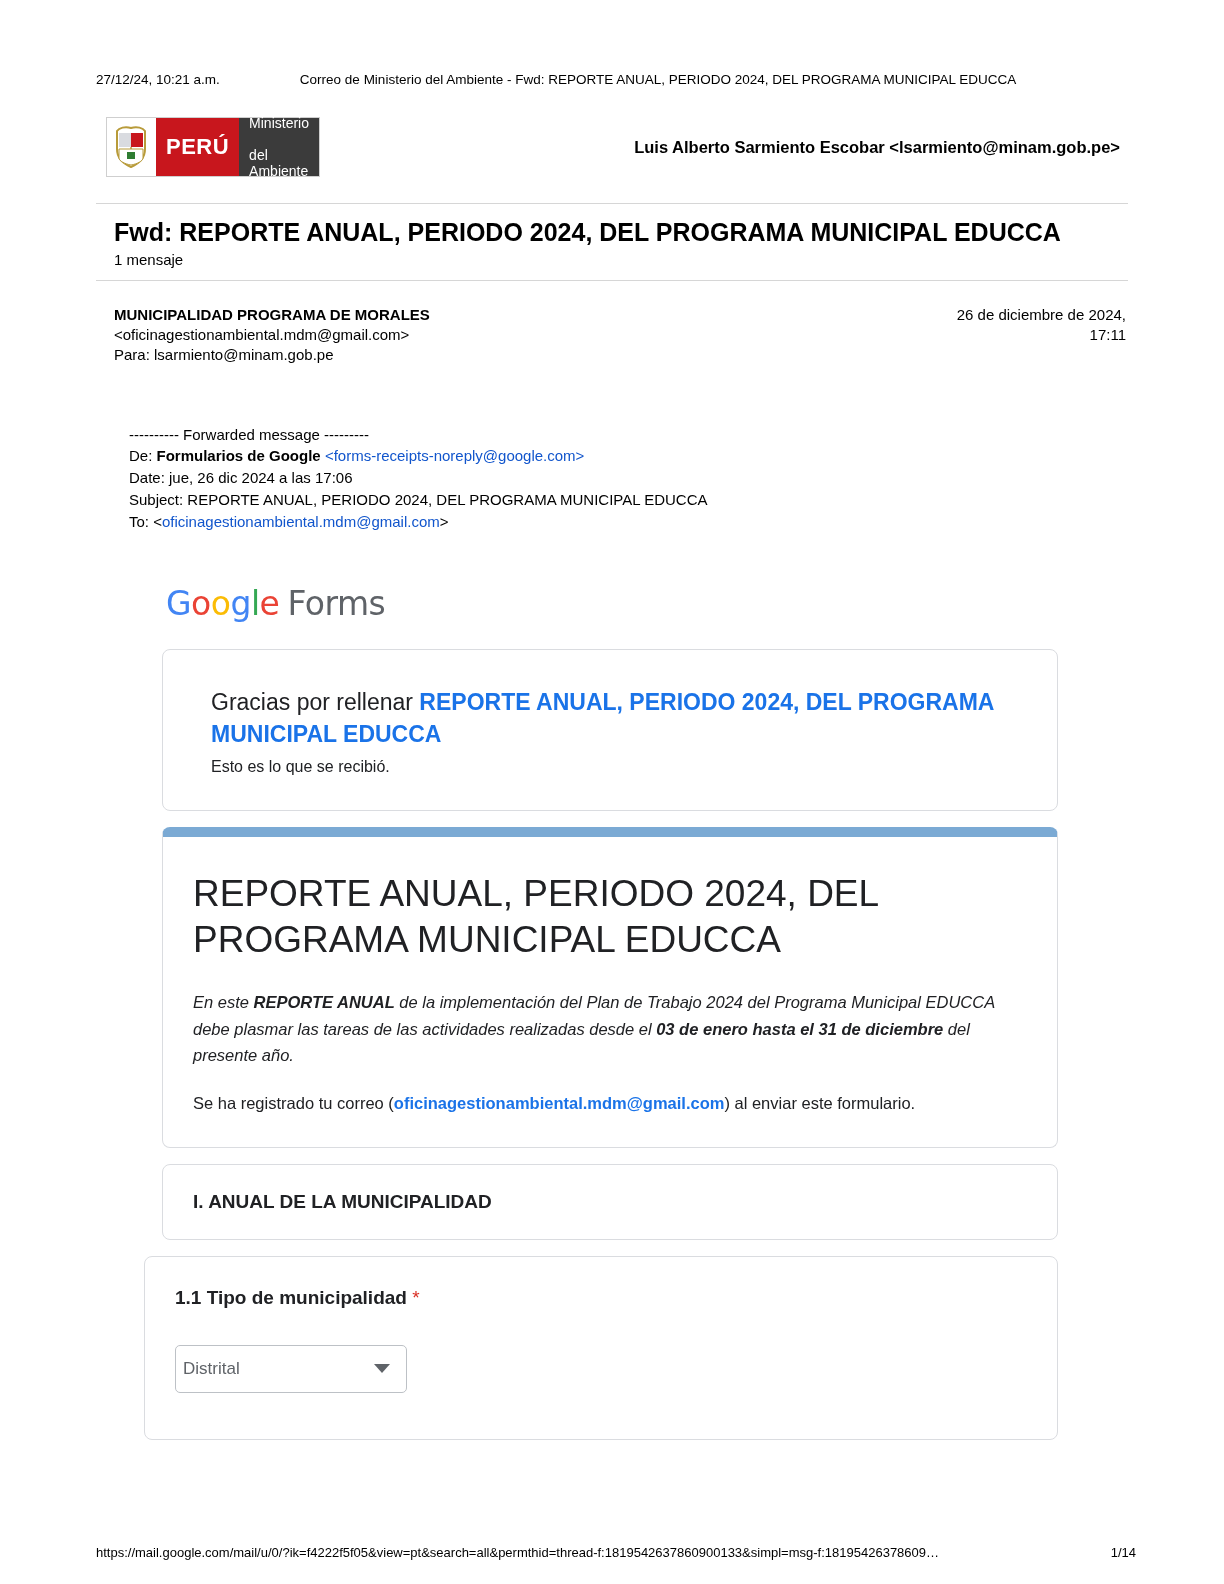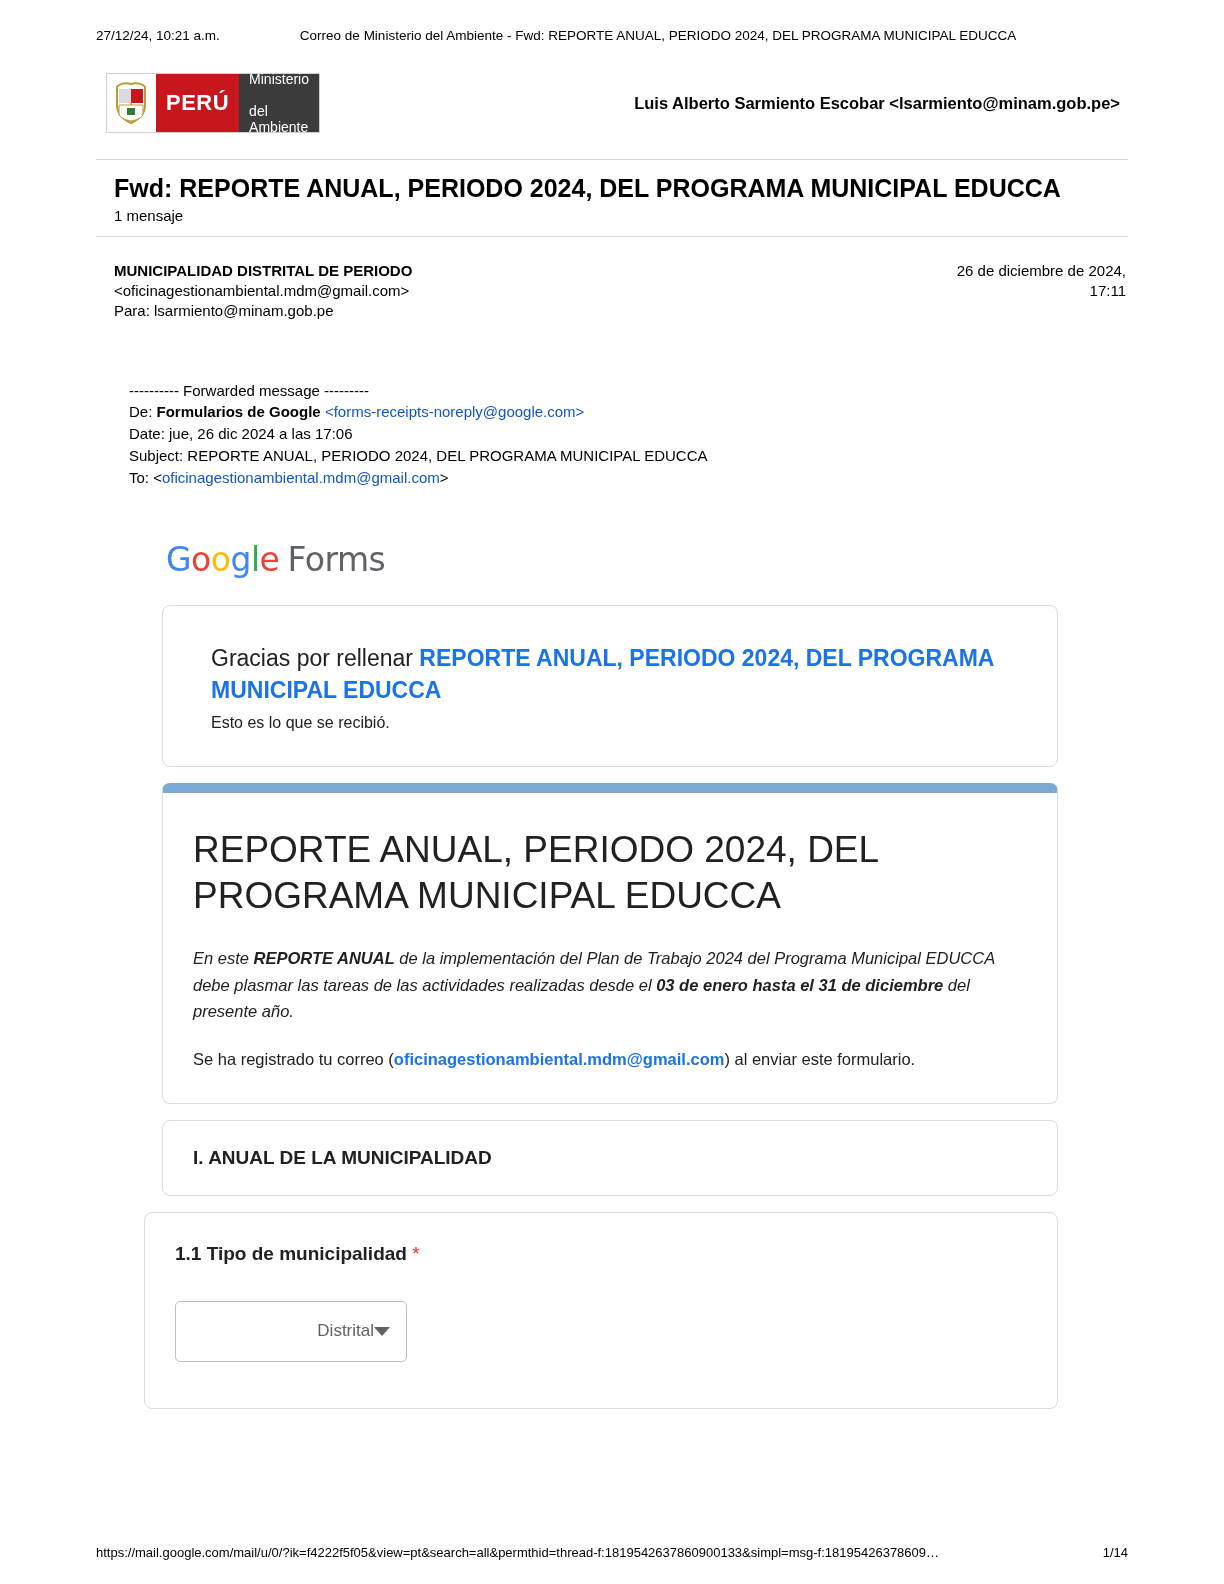--- a/index.html
+++ b/index.html
@@ -29,20 +29,21 @@
     font-size: 13.5px;
     color: #000;
     margin-bottom: 30px;
   }
   .print-header .ph-date {
     white-space: nowrap;
   }
   .print-header .ph-title {
     margin-left: 80px;
     white-space: nowrap;
+    margin-top: 44px;
   }
   
   .logo-row {
     display: flex;
     align-items: center;
     justify-content: space-between;
     padding: 0 8px 0 10px;
     margin-bottom: 26px;
     margin-top: 22px;
   }
@@ -214,45 +215,45 @@
   }
   .q-label {
     font-size: 19px;
     font-weight: bold;
     color: #202124;
   }
   .q-label .req { color: #d93025; font-weight: normal; }
   .select-box {
     margin-top: 36px;
     width: 232px;
-    height: 61px;
+    height: 48px;
     border: 1px solid #bdc1c6;
     border-radius: 5px;
     display: flex;
     align-items: center;
-    justify-content: flex-end;
-    padding: 0 16px 0 20px;
+    justify-content: space-between;
+    padding: 0 16px 0 7px;
     box-sizing: border-box;
     background: #fff;
   }
   .select-value {
     font-size: 17px;
     color: #5f6368;
   }
   .caret {
     width: 0; height: 0;
     border-left: 8px solid transparent;
     border-right: 8px solid transparent;
     border-top: 9px solid #5f6368;
   }
   
   .print-footer {
     position: absolute;
     left: 96px;
-    right: 96px;
+    right: 88px;
     bottom: 24px;
     display: flex;
     justify-content: space-between;
     font-size: 13px;
     color: #000;
     text-align: right;
   }
   .print-footer .url { white-space: nowrap; }
   .print-footer .pg { white-space: nowrap; }
 </style>
@@ -292,21 +293,21 @@
   <div class="subject">
     <span class="fwd">Fwd:</span>
     <span>REPORTE ANUAL, PERIODO 2024, DEL PROGRAMA MUNICIPAL EDUCCA</span>
   </div>
   <div class="msg-count">1 mensaje</div>
 
   <hr class="rule">
 
   <div class="sender-block">
     <div class="sender-left">
-      <div style="font-weight:bold">MUNICIPALIDAD DISTRITAL DE PERIODO</div>
+      <div style="font-weight:bold">MUNICIPALIDAD PROGRAMA DE MORALES</div>
       <div>&lt;oficinagestionambiental.mdm@gmail.com&gt;</div>
       <div>Para: lsarmiento@minam.gob.pe</div>
     </div>
     <div class="sender-right">
       <div>26 de diciembre de 2024,</div>
       <div>17:11</div>
     </div>
   </div>
 
   <div class="fwd-block">

